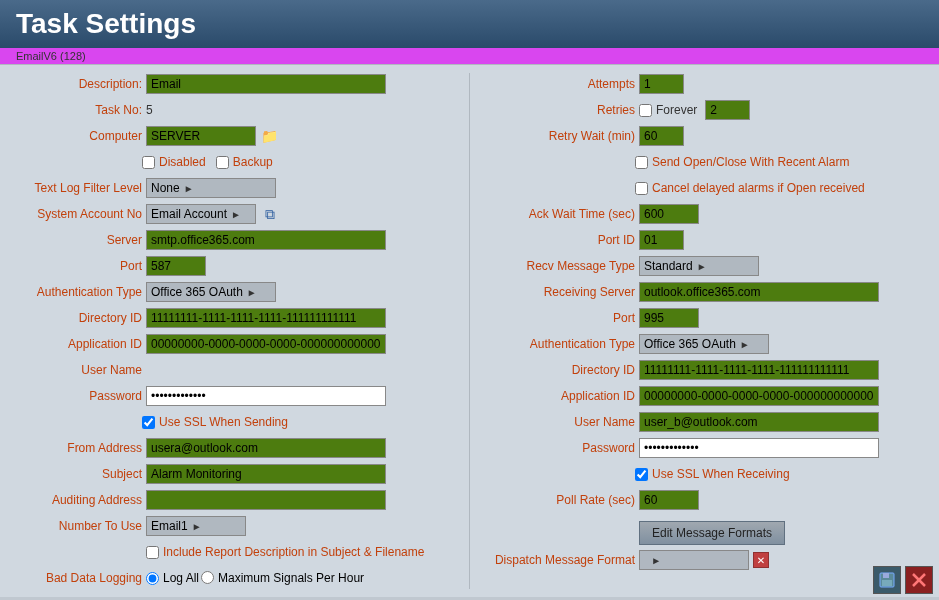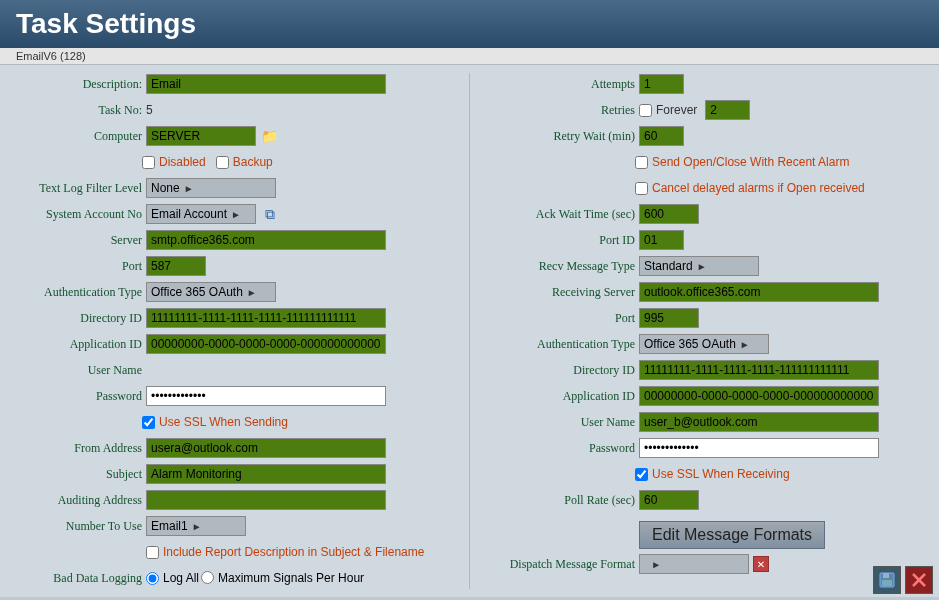--- a/index.html
+++ b/index.html
@@ -12,21 +12,21 @@
       overflow: hidden;
     }
     .title-bar {
       background: linear-gradient(180deg, #4a6a8a 0%, #2a4a6a 100%);
       padding: 8px 16px;
       color: white;
       font-size: 28px;
       font-weight: bold;
     }
     .subtitle {
-      background: #e5e5e5;
+      background: #d946ef;
       padding: 2px 16px;
       font-size: 11px;
       color: #333;
       border-bottom: 1px solid #b0b8c0;
     }
     .main-content {
       display: flex;
       padding: 8px 12px;
       gap: 16px;
       background: #d0d8e0;
@@ -40,24 +40,23 @@
       gap: 4px;
     }
     .form-row {
       display: flex;
       align-items: center;
       min-height: 22px;
       gap: 4px;
     }
     .form-label {
       text-align: right;
-      color: #14532d;
+      color: #c2410c;
       font-size: 12px;
       flex-shrink: 0;
-      font-family: Liberation Serif, serif;
     }
     .left-col .form-label { width: 130px; }
     .right-col .form-label { width: 145px; }
     input[type="text"] {
       border: 1px solid #888;
       background: #4d7c0f;
       padding: 2px 4px;
       font-size: 12px;
       height: 20px;
     }
@@ -113,21 +112,21 @@
       justify-content: center;
       cursor: pointer;
       font-size: 14px;
     }
     .folder-icon { color: #c8a020; }
     .external-icon { color: #3060a0; font-size: 12px; }
     .btn-primary {
       background: linear-gradient(180deg, #a0a8b0 0%, #8090a0 100%);
       border: 1px solid #607080;
       padding: 4px 12px;
-      font-size: 16px;
+      font-size: 12px;
       cursor: pointer;
       color: #222;
     }
     .divider-col {
       width: 1px;
       background: #b0b8c0;
       margin: 0 4px;
     }
     .bottom-bar {
       position: absolute;

